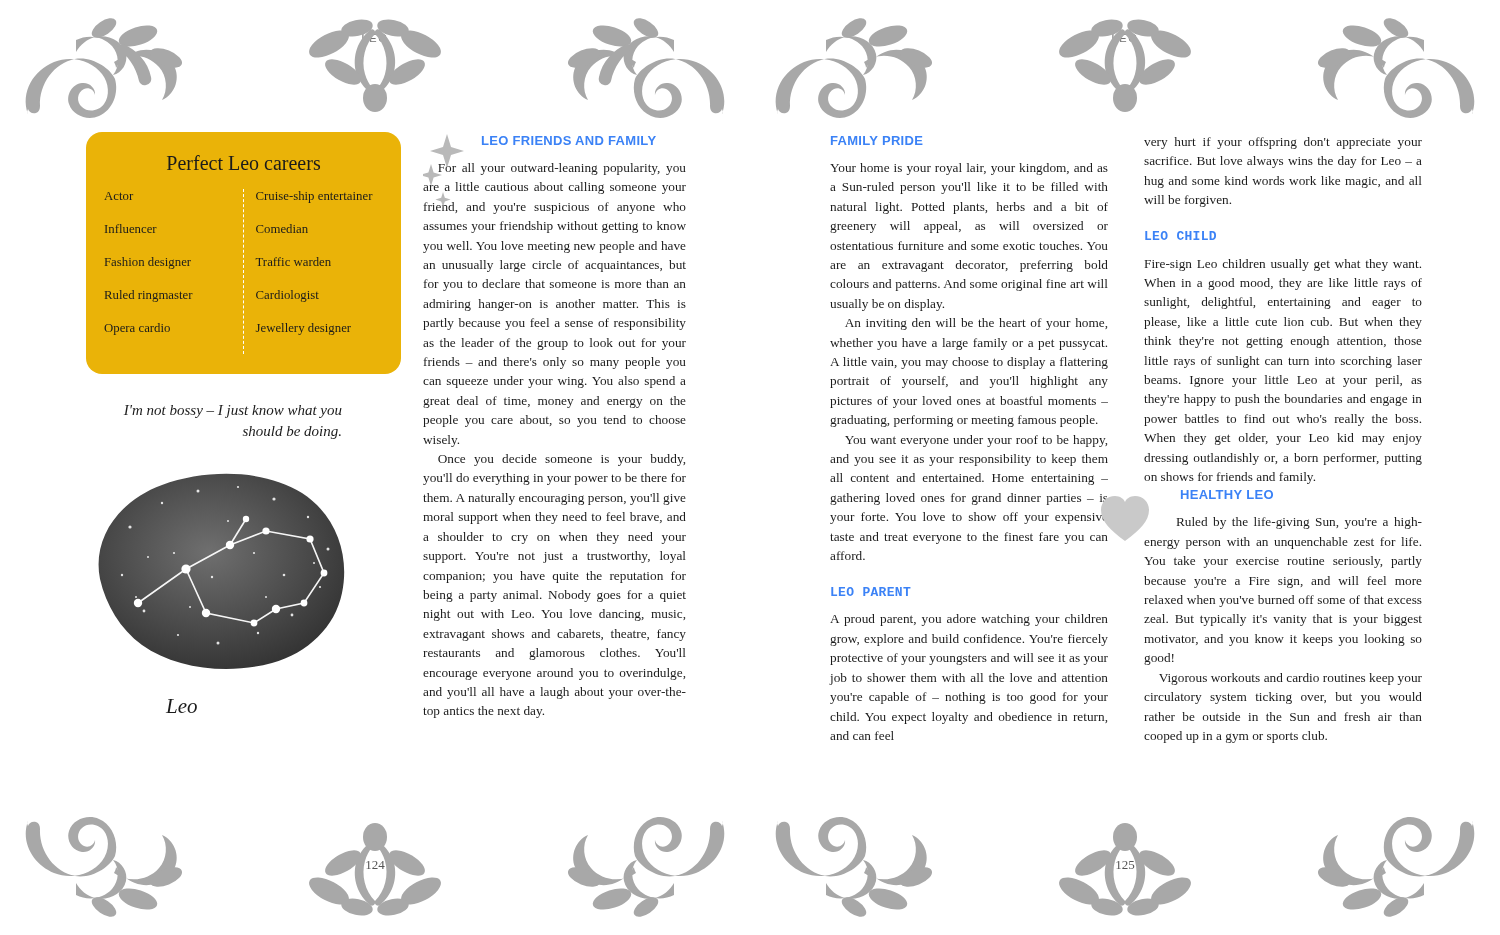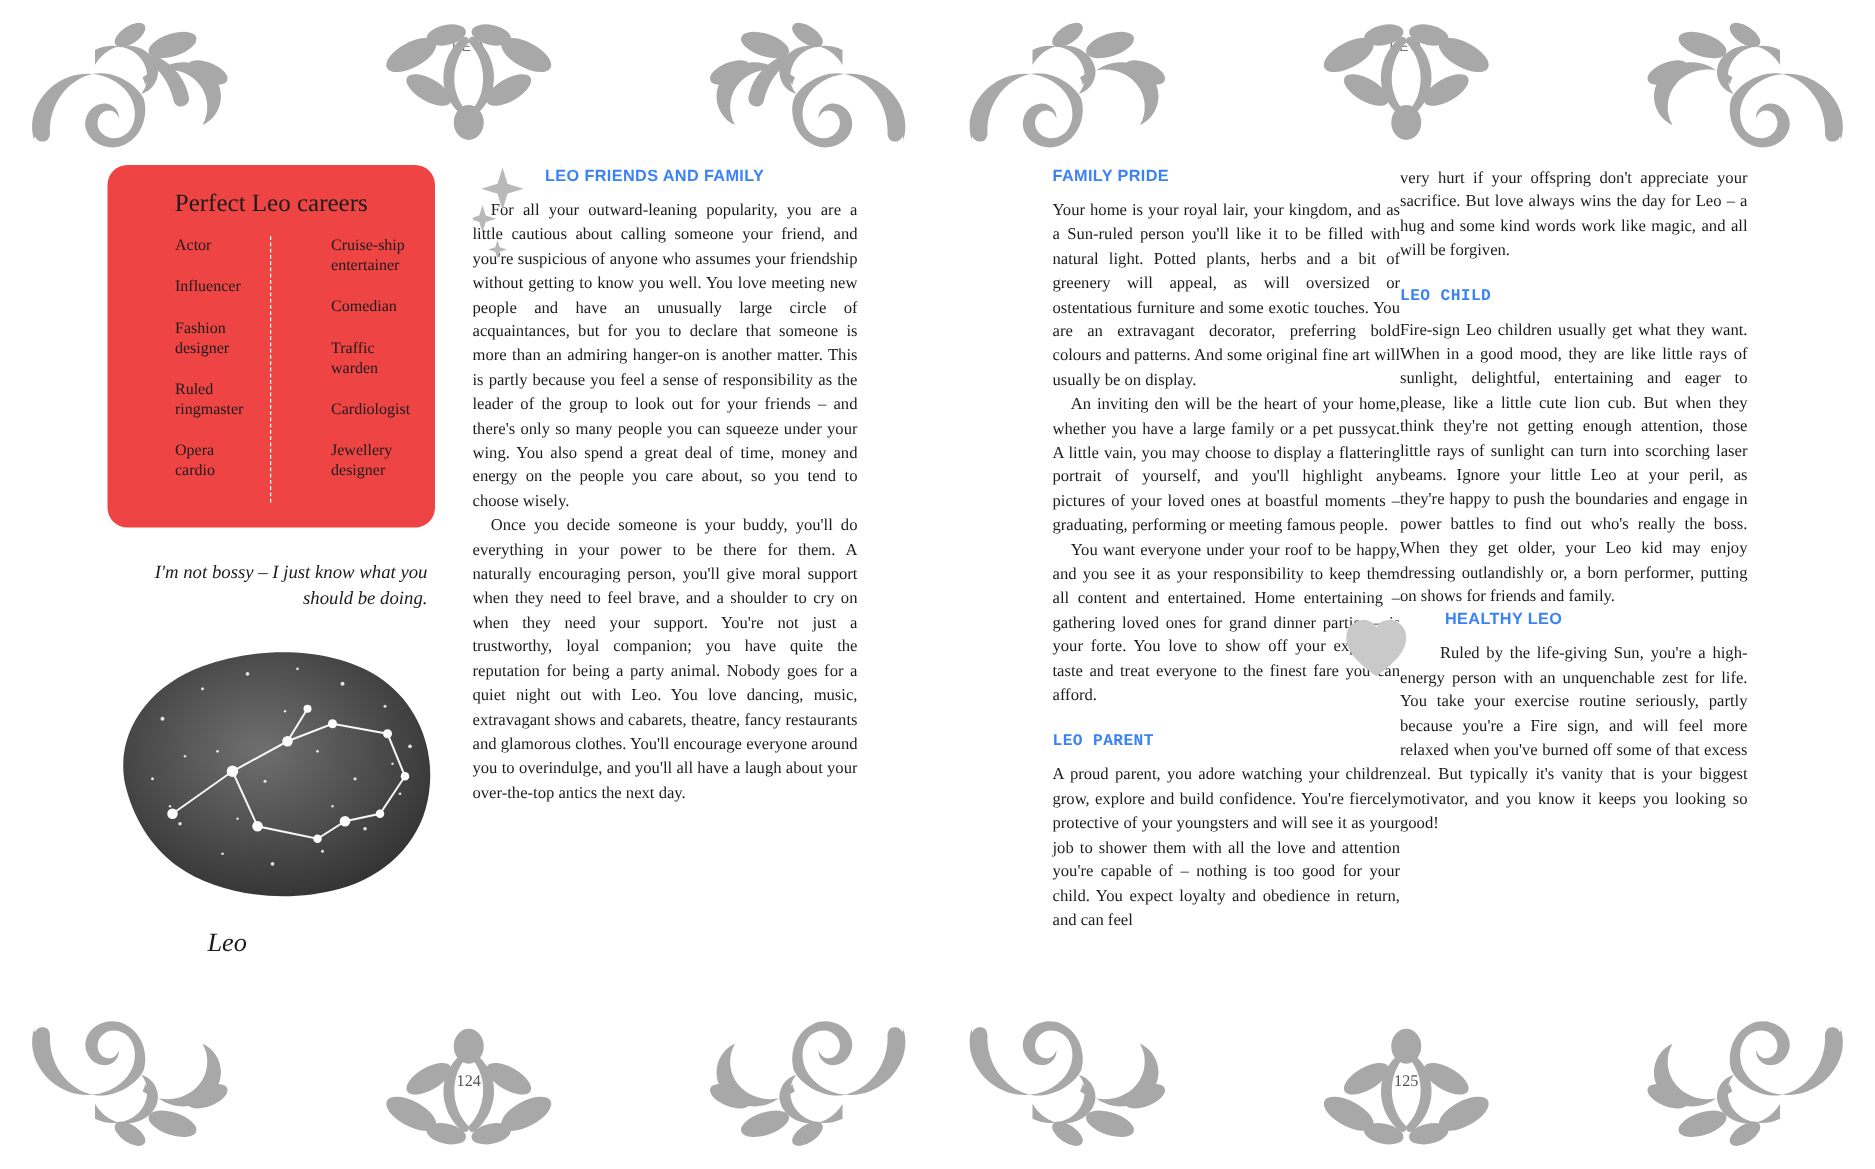--- a/index.html
+++ b/index.html
@@ -40,30 +40,30 @@
   h3.head{
     font-family:"Liberation Sans", sans-serif;
     font-size:13px;font-weight:bold;letter-spacing:.3px;
     margin:0 0 7px 0;text-transform:uppercase;color:#3b82f6;
   }
   h3.head.sp{margin-top:18px;font-family:Liberation Mono, monospace;}
 
   
   .left-inner{position:absolute;top:132px;left:86px;width:600px;}
   .careers-box{
-    width:262px;background:#ef4444;border-radius:16px;
+    width:315px;background:#eab308;border-radius:16px;
     padding:16px 18px 20px 18px;box-sizing:border-box;
     float:left;margin:0 22px 0 0;
   }
   .careers-title{
     font-family:"Liberation Serif", serif;font-size:20px;text-align:center;
     margin:4px 0 14px 0;color:#1b1b1b;
   }
   .careers-grid{display:flex;}
-  .careers-col{width:50%;box-sizing:border-box;font-size:12.8px;line-height:1.25;margin-left:36px;}
+  .careers-col{width:50%;box-sizing:border-box;font-size:12.8px;line-height:1.25;}
   .careers-col.first{padding-right:10px;border-right:1px dashed #ffffff;}
   .careers-col.second{padding-left:12px;}
   .careers-col div{margin-bottom:17px;}
   .careers-col.second div:first-child{margin-top:0;}
   .quote{
     width:262px;float:left;clear:left;
     font-style:italic;font-size:15px;line-height:1.38;text-align:right;
     margin:26px 0 0 0;padding:0 6px;box-sizing:border-box;
   }
   
@@ -74,21 +74,21 @@
     font-family:"Liberation Serif", serif;font-style:italic;font-size:21px;
     position:absolute;left:88px;bottom:-2px;color:#1b1b1b;
   }
   .left-text{overflow:hidden;}
   .left-text p{font-size:13.3px;line-height:1.46;}
 
   
   .sparkles{position:absolute;left:0;top:0;width:60px;height:86px;color:#bdbdbd;}
 
   
-  .right-cols{position:absolute;top:132px;left:92px;width:592px;display:flex;}
+  .right-cols{position:absolute;top:132px;left:80px;width:592px;display:flex;gap:36px;}
   .right-cols .col{width:278px;}
   .heart{
     position:absolute;left:-48px;top:400px;width:54px;height:52px;color:#c9c9c9;
   }
 </style>
 </head>
 <body>
 
 <div class="spread">
 
@@ -381,20 +381,21 @@
         <p class="noindent">Fire-sign Leo children usually get what they want. When in a good mood, they are like little rays of sunlight, delightful, entertaining and eager to please, like a little cute lion cub. But when they think they're not getting enough attention, those little rays of sunlight can turn into scorching laser beams. Ignore your little Leo at your peril, as they're happy to push the boundaries and engage in power battles to find out who's really the boss. When they get older, your Leo kid may enjoy dressing outlandishly or, a born performer, putting on shows for friends and family.</p>
 
         <div style="position:relative;">
           <div class="heart" style="left:-46px;top:6px;">
             <svg width="54" height="52" viewBox="0 0 54 52">
               <path d="M27 49C12 38 3 29 3 18 3 10 9 4 17 4c5 0 9 3 10 6 1-3 5-6 10-6 8 0 14 6 14 14 0 11-9 20-24 31z" fill="#c9c9c9"></path>
             </svg>
           </div>
           <h3 class="head" style="padding-left:36px;">HEALTHY LEO</h3>
           <p style="text-indent:2.4em;">Ruled by the life-giving Sun, you're a high-energy person with an unquenchable zest for life. You take your exercise routine seriously, partly because you're a Fire sign, and will feel more relaxed when you've burned off some of that excess zeal. But typically it's vanity that is your biggest motivator, and you know it keeps you looking so good!</p>
+          <p>Vigorous workouts and cardio routines keep your circulatory system ticking over, but you would rather be outside in the Sun and fresh air than cooped up in a gym or sports club.</p>
         </div>
       </div>
 
     </div>
 
     <div class="folio">125</div>
   </div>
 
 </div>
 

